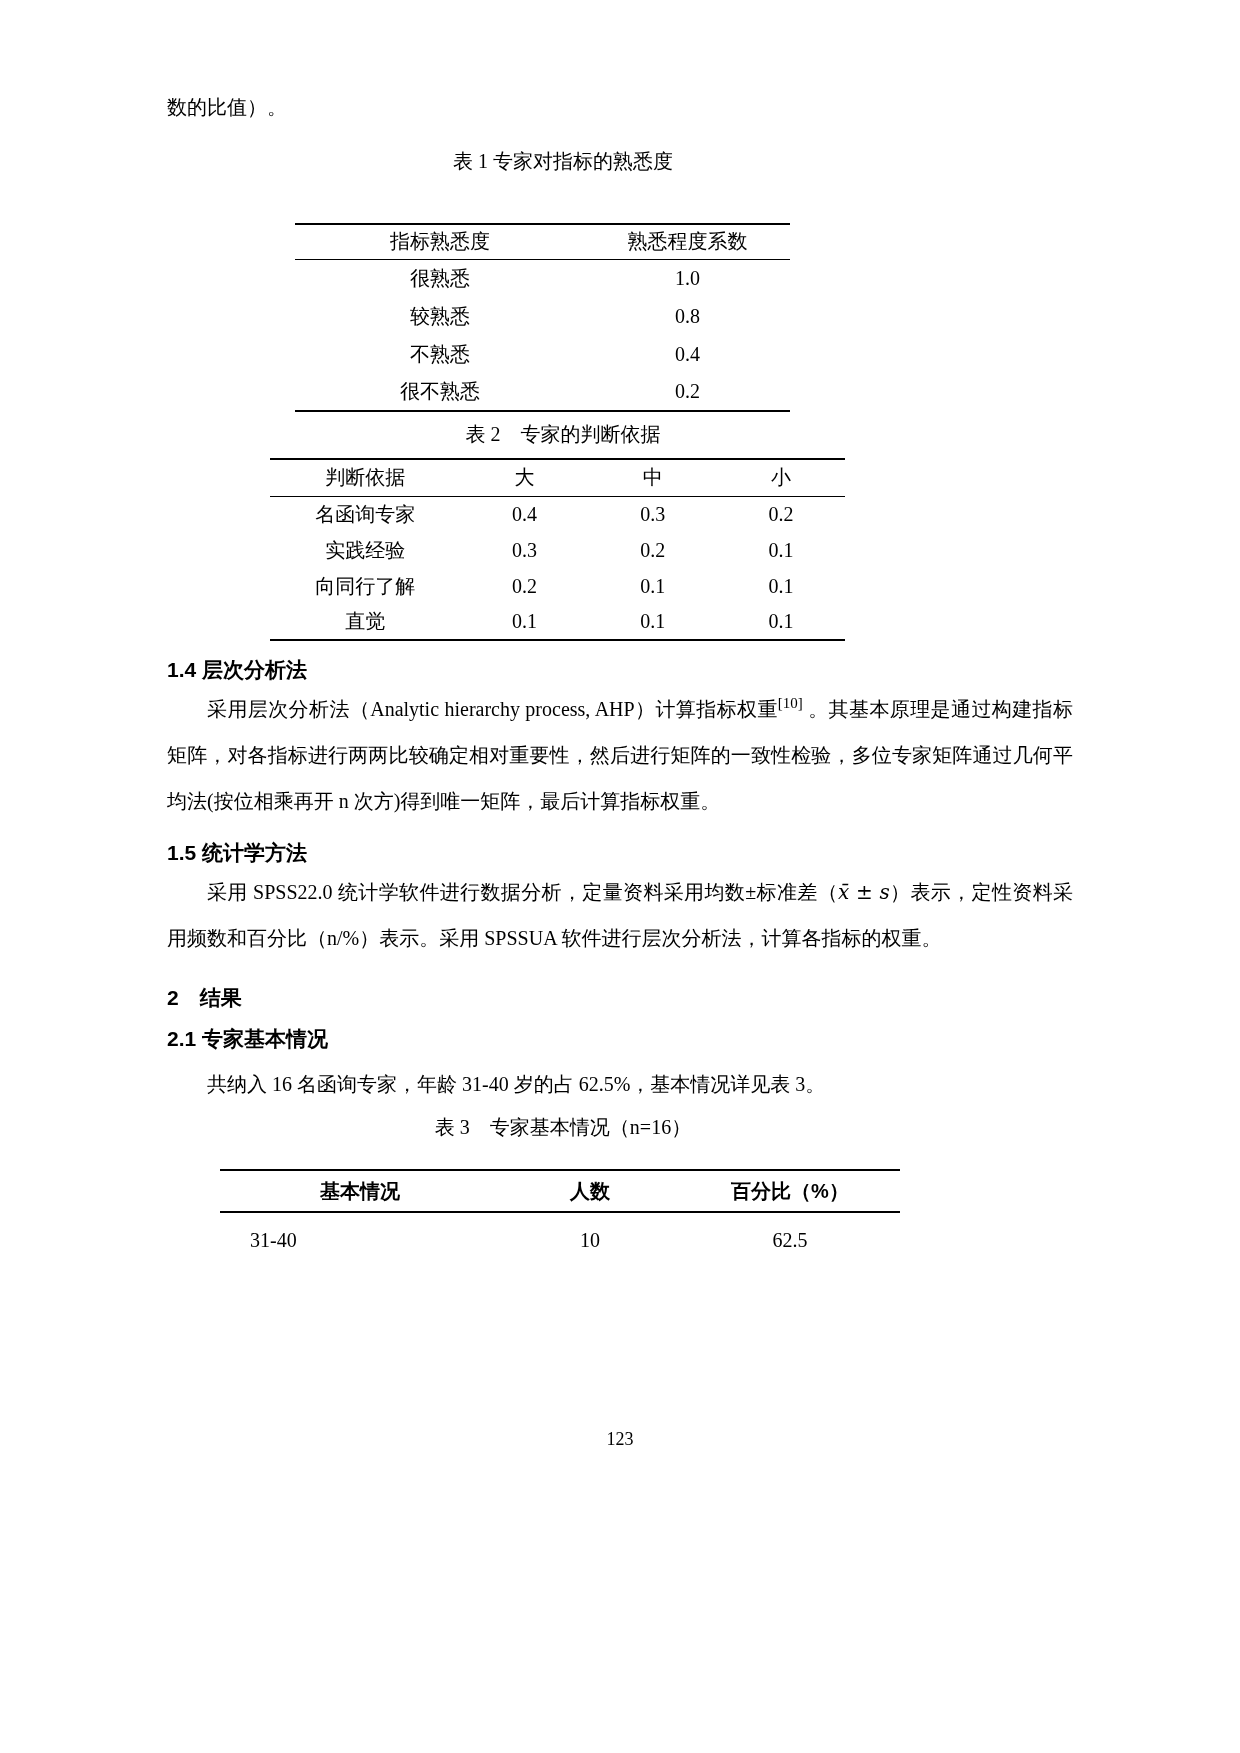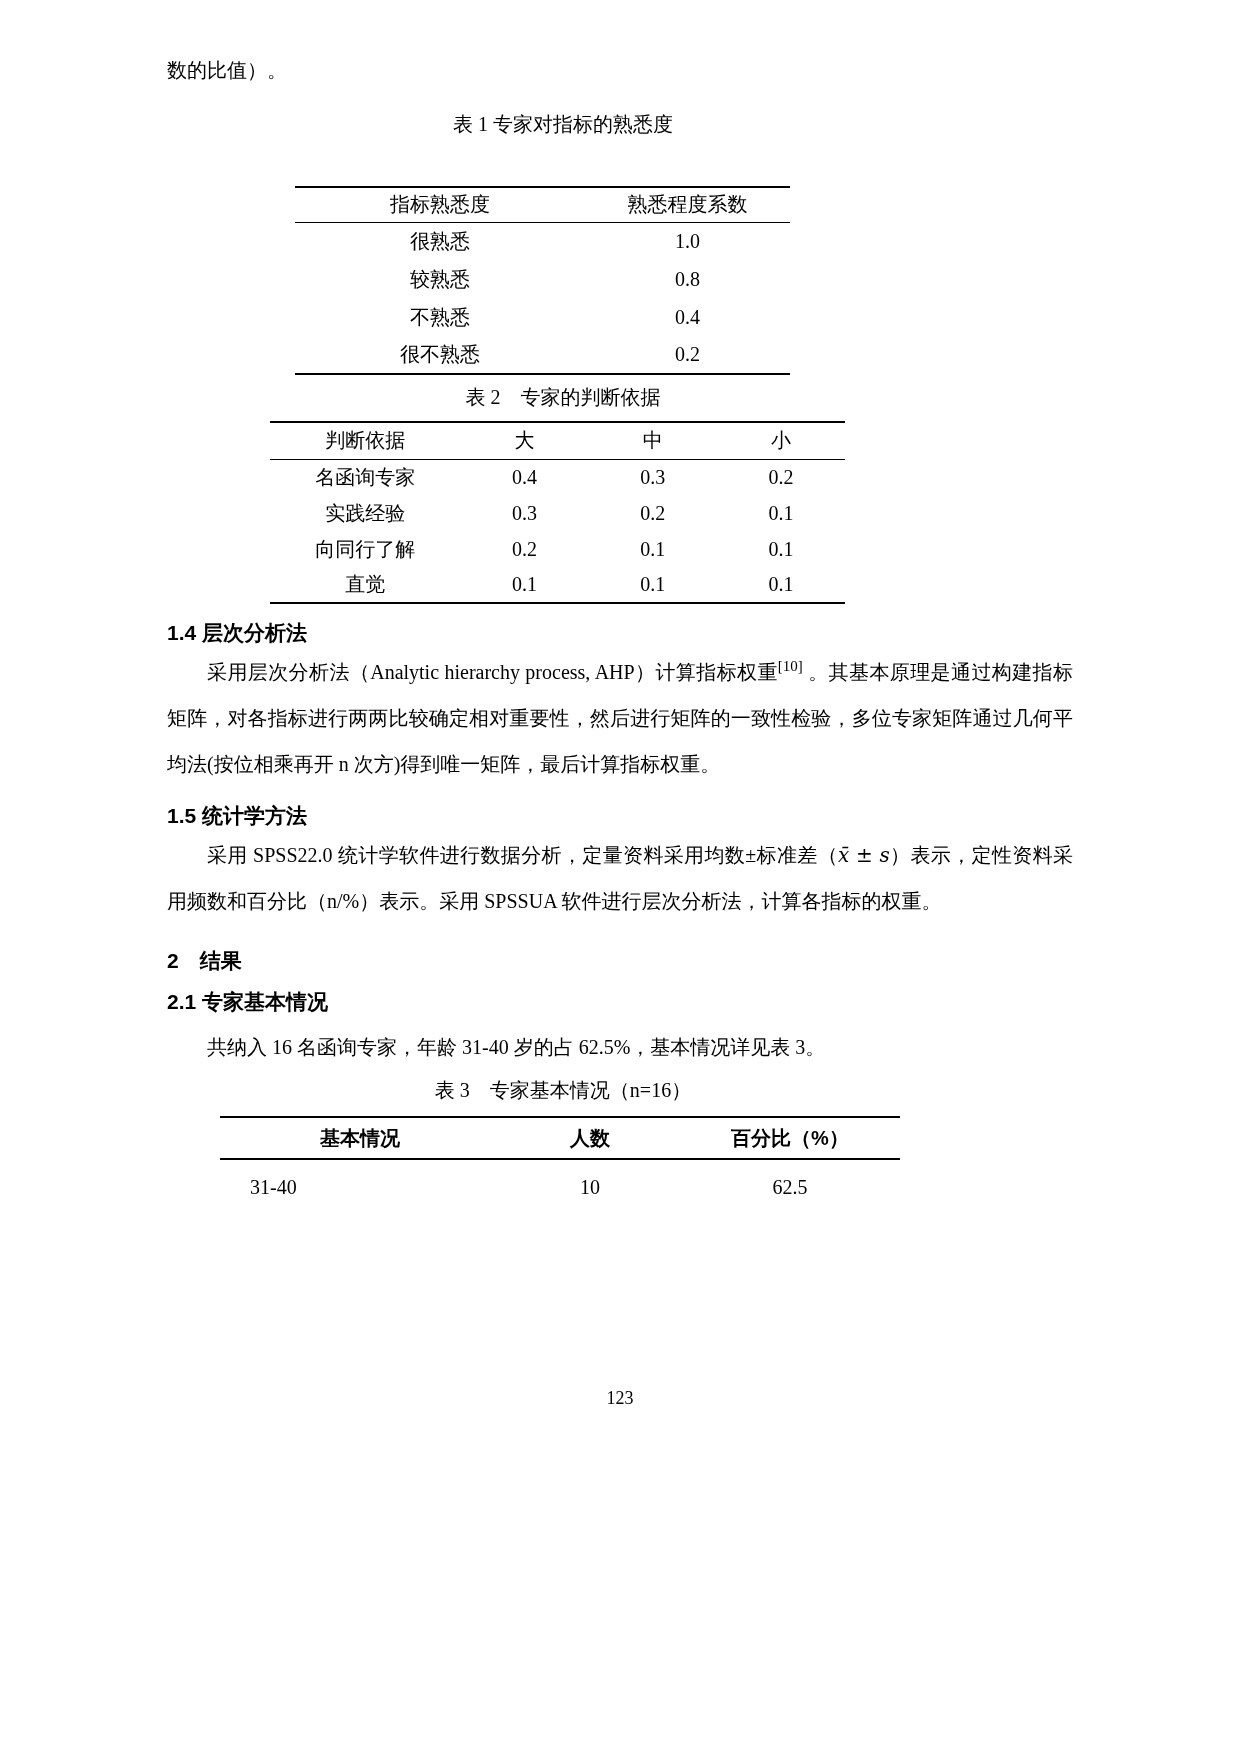--- a/index.html
+++ b/index.html
@@ -5,21 +5,21 @@
   * { margin: 0; padding: 0; box-sizing: border-box; }
   html, body { background: #ffffff; }
   .page {
     position: relative;
     width: 1240px;
     height: 1753px;
     margin: 0 auto;
     background: #ffffff;
     color: #000000;
     font-family: "Liberation Serif", "DejaVu Serif", serif;
-    padding: 56px 167px 0 167px;
+    padding: 93px 167px 0 167px;
     overflow: hidden;
   }
   .body-text { font-size: 20px; line-height: 28px; }
   .caption {
     font-size: 20px;
     line-height: 28px;
     text-align: center;
     padding-right: 114px; 
   }
   .caption-t1 { margin-top: 26px; }
@@ -41,21 +41,21 @@
   
   .t2 { width: 575px; margin-left: 103px; margin-top: 10px;
         border-top: 2px solid #000; border-bottom: 2px solid #000; }
   .t2 thead tr { border-bottom: 1px solid #000; }
   .t2 th { height: 37px; }
   .t2 td { height: 36px; }
   .t2 .c0 { width: 190px; }
   .t2 .c1, .t2 .c2, .t2 .c3 { width: 128px; }
 
   
-  .t3 { width: 680px; margin-left: 53px; margin-top: 12px;
+  .t3 { width: 680px; margin-left: 53px; margin-top: 28px;
         border-top: 2px solid #000; }
   .t3 thead tr { border-bottom: 2px solid #000; }
   .t3 th {
     height: 42px;
     font-weight: bold;
     font-family: "Liberation Sans", "DejaVu Sans", sans-serif;
   }
   .t3 .c0 { width: 280px; }
   .t3 .c1 { width: 180px; }
   .t3 .c2 { width: 220px; }
@@ -88,21 +88,21 @@
   }
   .p14 { margin-top: 2px; }
   .p15 { margin-top: 2px; }
   .p21 { margin-top: 8px; text-align: left; }
 
   sup.citation { font-size: 15px; line-height: 0; vertical-align: super; }
   .math { font-style: italic; font-family: "DejaVu Serif", serif; }
 
   .page-number {
     position: absolute;
-    top: 1388px;
+    top: 1429px;
     left: 0;
     width: 100%;
     text-align: center;
     font-size: 18px;
   }
 </style>
 </head>
 <body>
 
 <div class="page">

